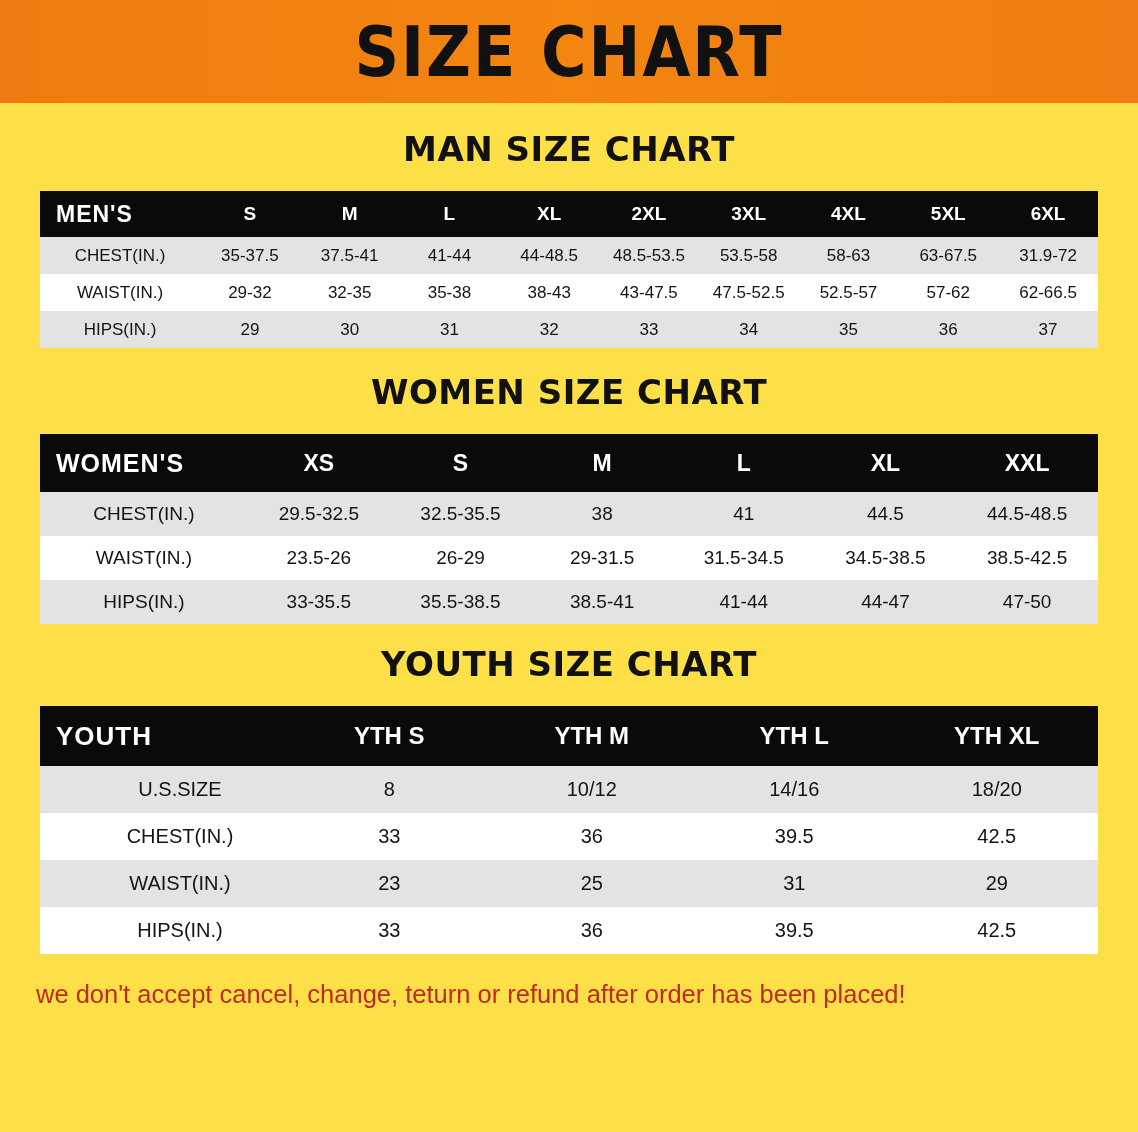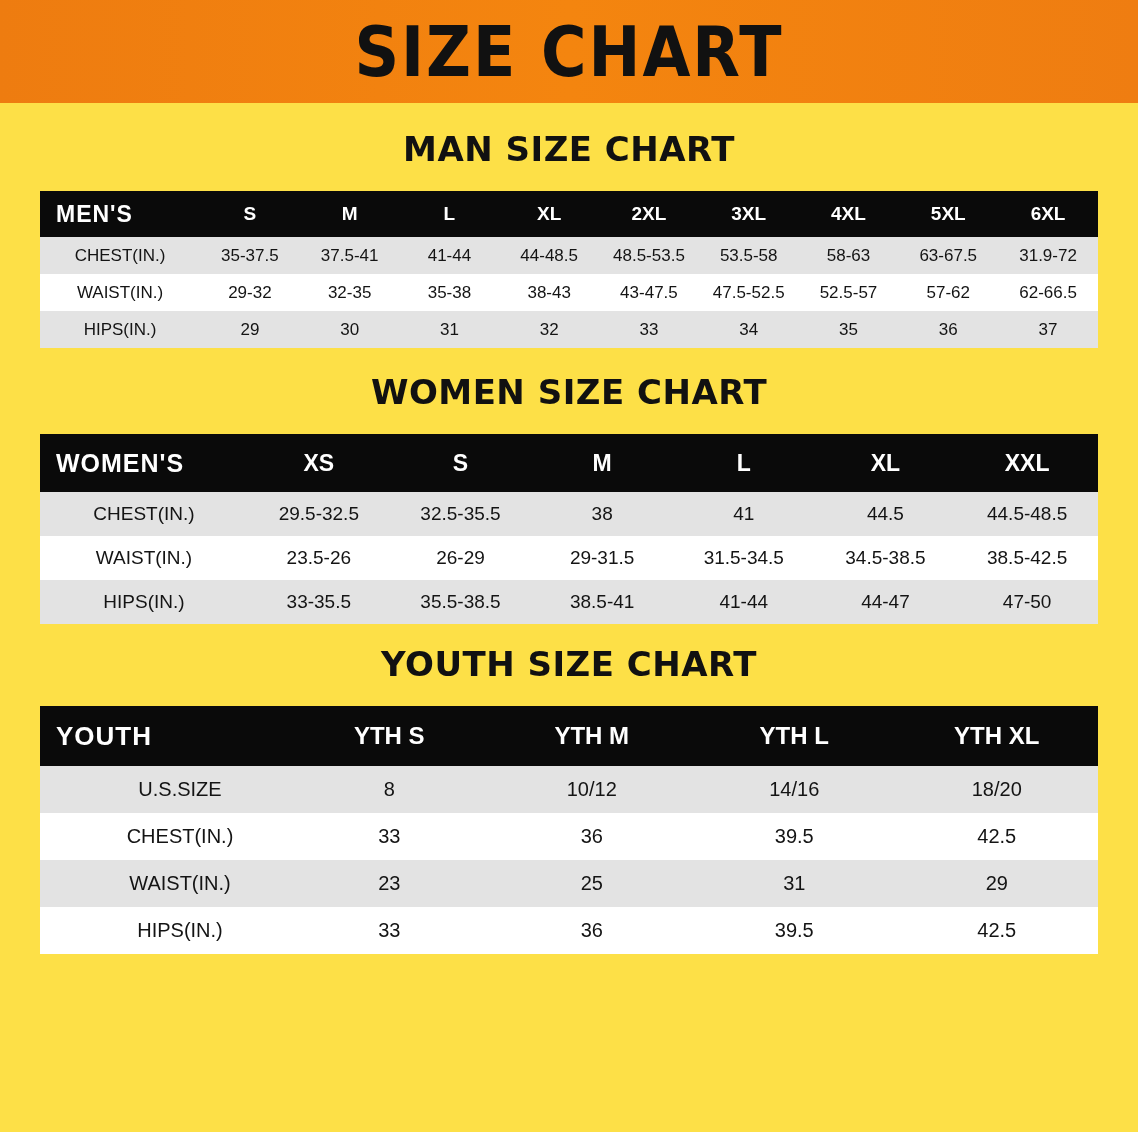--- a/index.html
+++ b/index.html
@@ -300,15 +300,16 @@
           <td>33</td>
           <td>36</td>
           <td>39.5</td>
           <td>42.5</td>
         </tr>
       </tbody>
     </table>
   </div>
 
   <div class="note">
+    <span class="l2">we don't accept cancel, change, teturn or refund after order has been placed!</span>
   </div>
 
 </div>
 
 </body></html>

